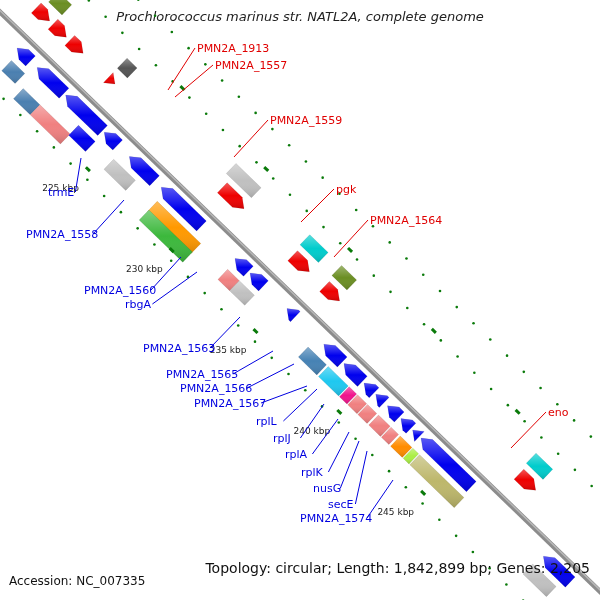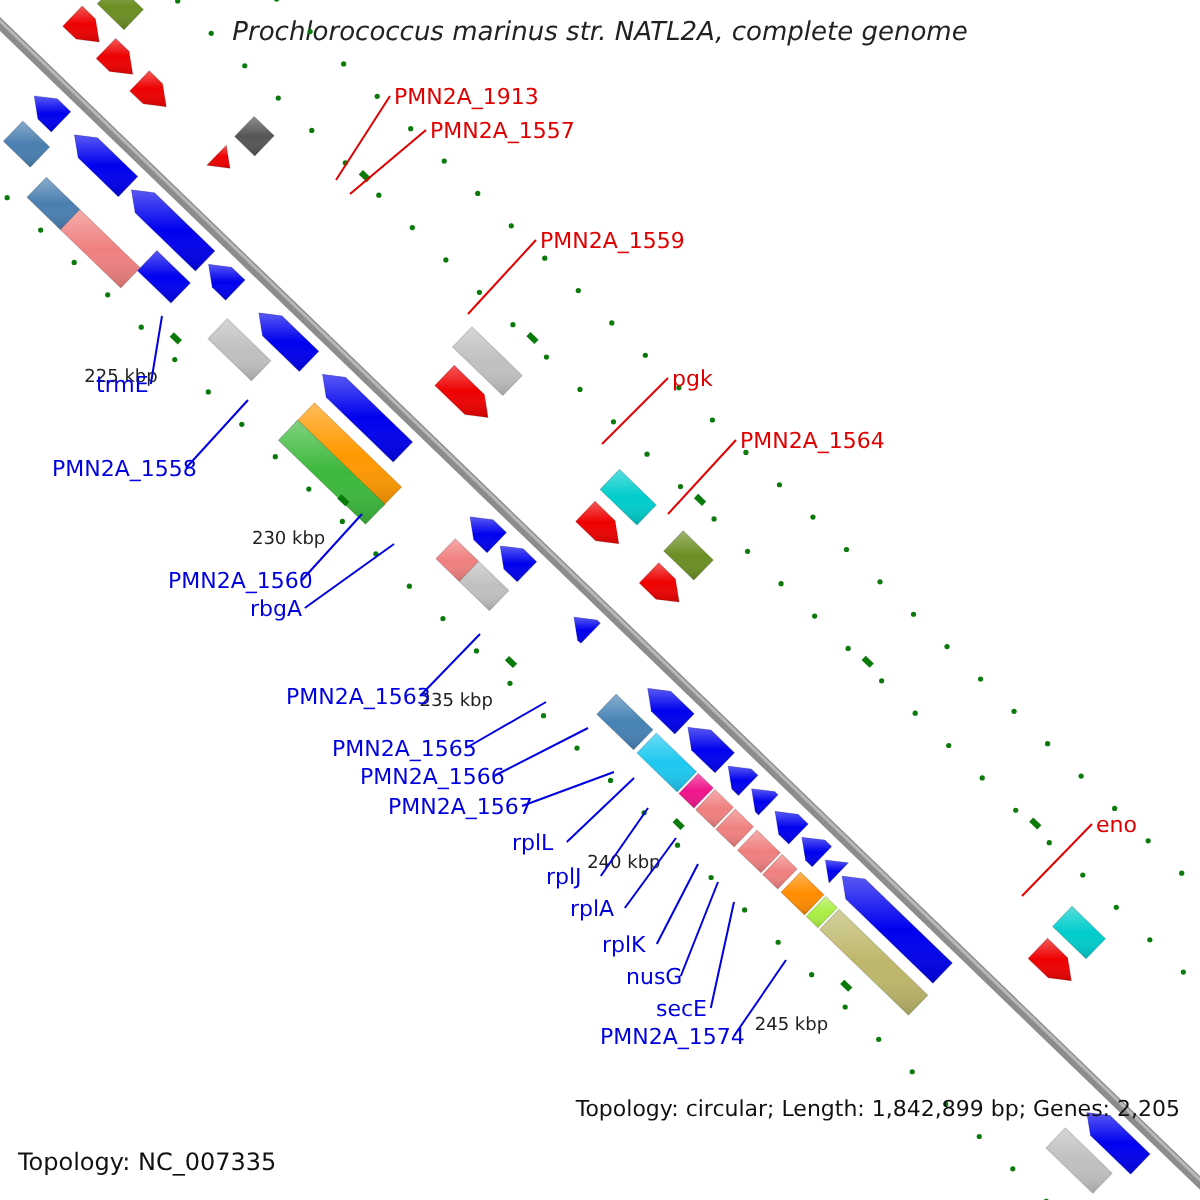--- a/index.html
+++ b/index.html
@@ -1,20 +1,20 @@
 <!DOCTYPE html>
 <html><head>
 <meta charset="utf-8">
 <style>
   html, body { margin: 0; padding: 0; background: #ffffff; }
   body { width: 600px; height: 600px; overflow: hidden; position: relative; font-family: "DejaVu Sans", sans-serif; }
   #map { position: absolute; left: 0; top: 0; width: 600px; height: 600px; }
   .title { position: absolute; left: 0; width: 600px; top: 9px; text-align: center; font-style: italic; font-size: 13px; color: #222; font-family: "DejaVu Sans", sans-serif; }
   .footer-left { position: absolute; left: 9px; top: 574px; font-size: 12px; color: #111; }
-  .footer-right { position: absolute; right: 10px; top: 548px; font-size: 11px; color: #111; }
+  .footer-right { position: absolute; right: 10px; top: 560px; font-size: 14px; color: #111; }
   svg text { font-family: "DejaVu Sans", sans-serif; }
   .lbl-red { fill: #e00000; font-size: 11px; }
   .lbl-blue { fill: #0000e0; font-size: 11px; }
   .lbl-kbp { fill: #222; font-size: 9px; }
 </style>
 </head>
 <body>
 
 <div class="title">Prochlorococcus marinus str. NATL2A, complete genome</div>
 
@@ -513,14 +513,14 @@
       <text x="301" y="476" class="lbl-blue">rplK</text>
       <line x1="359" y1="441" x2="340.4" y2="488" stroke="#0000e0" stroke-width="1"></line>
       <text x="313" y="492" class="lbl-blue">nusG</text>
       <line x1="367" y1="451" x2="355.4" y2="504" stroke="#0000e0" stroke-width="1"></line>
       <text x="328" y="508" class="lbl-blue">secE</text>
       <line x1="393" y1="480" x2="367" y2="518" stroke="#0000e0" stroke-width="1"></line>
       <text x="300" y="522" class="lbl-blue">PMN2A_1574</text>
     </g>
 </svg>
 
-<div class="footer-left">Topology: NC_007335</div>
+<div class="footer-left">Accession: NC_007335</div>
 <div class="footer-right">Topology: circular; Length: 1,842,899 bp; Genes: 2,205</div>
 
 </body></html>

